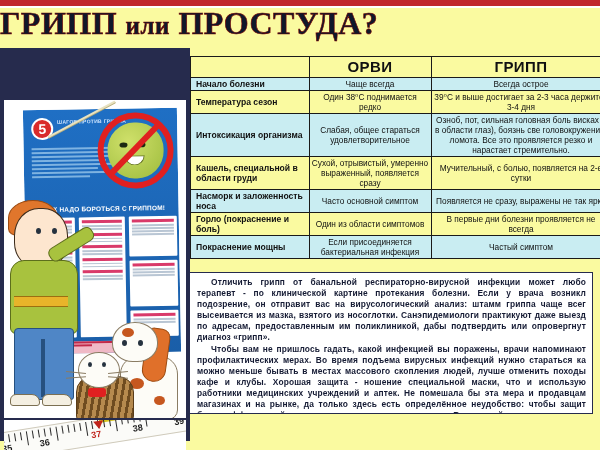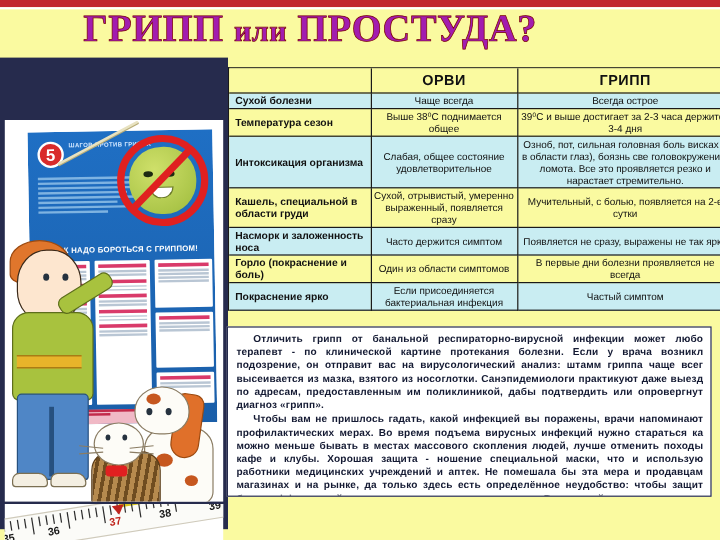--- a/index.html
+++ b/index.html
@@ -8,24 +8,24 @@
     background:#fafaa0;
     font-family:"Liberation Sans","DejaVu Sans",sans-serif;
     position:relative;
   }
   .stripe-top{position:absolute;left:0;top:0;width:600px;height:6px;background:#c1272d;}
   .stripe-top2{position:absolute;left:0;top:6px;width:600px;height:2px;background:#ffffff;}
 
   
   .title-band{position:absolute;left:0;top:8px;width:600px;height:40px;background:#fafaa0;}
   .title{
-    position:absolute;left:0;top:6px;width:517px;text-align:center;
+    position:absolute;left:0;top:6px;width:517px;text-align:left;
     font-family:"Liberation Serif","DejaVu Serif",serif;
     font-weight:bold;font-size:32px;letter-spacing:.5px;
-    color:#a21caf;
+    color:#0f172a;
     -webkit-text-stroke:0.6px #7a0000;
     line-height:34px;white-space:nowrap;
   }
   .title .sm{font-size:25px;}
 
   
   .navy-panel{
     position:absolute;left:0;top:48px;width:190px;height:393px;
     background:#262b4d;
   }
@@ -125,21 +125,21 @@
   .table-wrap{
     position:absolute;left:190px;top:56px;width:420px;
     border-top:1.5px solid #1a1a1a;border-left:1.5px solid #1a1a1a;
     box-sizing:border-box;
   }
   table{border-collapse:collapse;width:420px;table-layout:fixed;font-size:8.3px;color:#111;}
   td,th{
     border-right:1.5px solid #1a1a1a;border-bottom:1.5px solid #1a1a1a;
     padding:1px 2px;vertical-align:middle;text-align:center;line-height:10px;
   }
-  th{background:#fafaa0;font-weight:bold;font-size:12px;height:18px;letter-spacing:.4px;}
+  th{background:#fafaa0;font-weight:bold;font-size:15px;height:18px;letter-spacing:.4px;}
   td.rowhead{
     text-align:left;font-weight:bold;padding-left:5px;font-size:8.6px;
   }
   .col-a{width:118px;}
   .col-b{width:122px;}
   .col-c{width:180px;}
   .r-yellow td,.r-yellow th{background:#fafaa0;}
   .r-cyan td,.r-cyan th{background:#c9edf2;}
 
   
@@ -338,51 +338,51 @@
       </colgroup>
     <thead>
       <tr class="r-yellow">
         <th></th>
         <th>ОРВИ</th>
         <th>ГРИПП</th>
       </tr>
     </thead>
     <tbody>
       <tr class="r-cyan">
-        <td class="rowhead">Сухой болезни</td>
+        <td class="rowhead">Начало болезни</td>
         <td>Чаще всегда</td>
         <td>Всегда острое</td>
       </tr>
       <tr class="r-yellow">
         <td class="rowhead">Температура сезон</td>
-        <td>Выше 38⁰С поднимается общее</td>
+        <td>Один 38⁰С поднимается редко</td>
         <td>39⁰С и выше достигает за 2-3 часа держится 3-4 дня</td>
       </tr>
       <tr class="r-cyan">
         <td class="rowhead">Интоксикация организма</td>
-        <td>Слабая, общее состояние удовлетворительное</td>
+        <td>Слабая, общее стараться удовлетворительное</td>
         <td>Озноб, пот, сильная головная боль висках и в области глаз), боязнь све головокружение, ломота. Все это проявляется резко и нарастает стремительно.</td>
       </tr>
       <tr class="r-yellow">
         <td class="rowhead">Кашель, специальной в области груди</td>
         <td>Сухой, отрывистый, умеренно выраженный, появляется сразу</td>
         <td>Мучительный, с болью, появляется на 2-е сутки</td>
       </tr>
       <tr class="r-cyan">
         <td class="rowhead">Насморк и заложенность носа</td>
-        <td>Часто держится симптом</td>
+        <td>Часто основной симптом</td>
         <td>Появляется не сразу, выражены не так ярко</td>
       </tr>
       <tr class="r-yellow">
         <td class="rowhead">Горло (покраснение и боль)</td>
         <td>Один из области симптомов</td>
         <td>В первые дни болезни проявляется не всегда</td>
       </tr>
       <tr class="r-cyan">
-        <td class="rowhead">Покраснение ярко</td>
+        <td class="rowhead">Покраснение мощны</td>
         <td>Если присоединяется бактериальная инфекция</td>
         <td>Частый симптом</td>
       </tr>
     </tbody>
   </table>
 </div>
 
 <div class="textbox">
   <p>Отличить грипп от банальной респираторно-вирусной инфекции может любо терапевт - по клинической картине протекания болезни. Если у врача возникл подозрение, он отправит вас на вирусологический анализ: штамм гриппа чаще всег высеивается из мазка, взятого из носоглотки. Санэпидемиологи практикуют даже выезд по адресам, предоставленным им поликлиникой, дабы подтвердить или опровергнут диагноз «грипп».</p>
   <p class="second">Чтобы вам не пришлось гадать, какой инфекцией вы поражены, врачи напоминают профилактических мерах. Во время подъема вирусных инфекций нужно стараться ка можно меньше бывать в местах массового скопления людей, лучше отменить походы кафе и клубы. Хорошая защита - ношение специальной маски, что и использую работники медицинских учреждений и аптек. Не помешала бы эта мера и продавцам магазинах и на рынке, да только здесь есть определённое неудобство: чтобы защит была эффективной, маску надо очень часто менять. В опасный сезон вспомните витаминах и средствах, укрепляющих иммунитет. Пригодятся все известные средства: оксолиновая мазь, и чеснок, и лимоны, и мёд, и даже квашеная капуста - мощны источник витаминов.</p>

